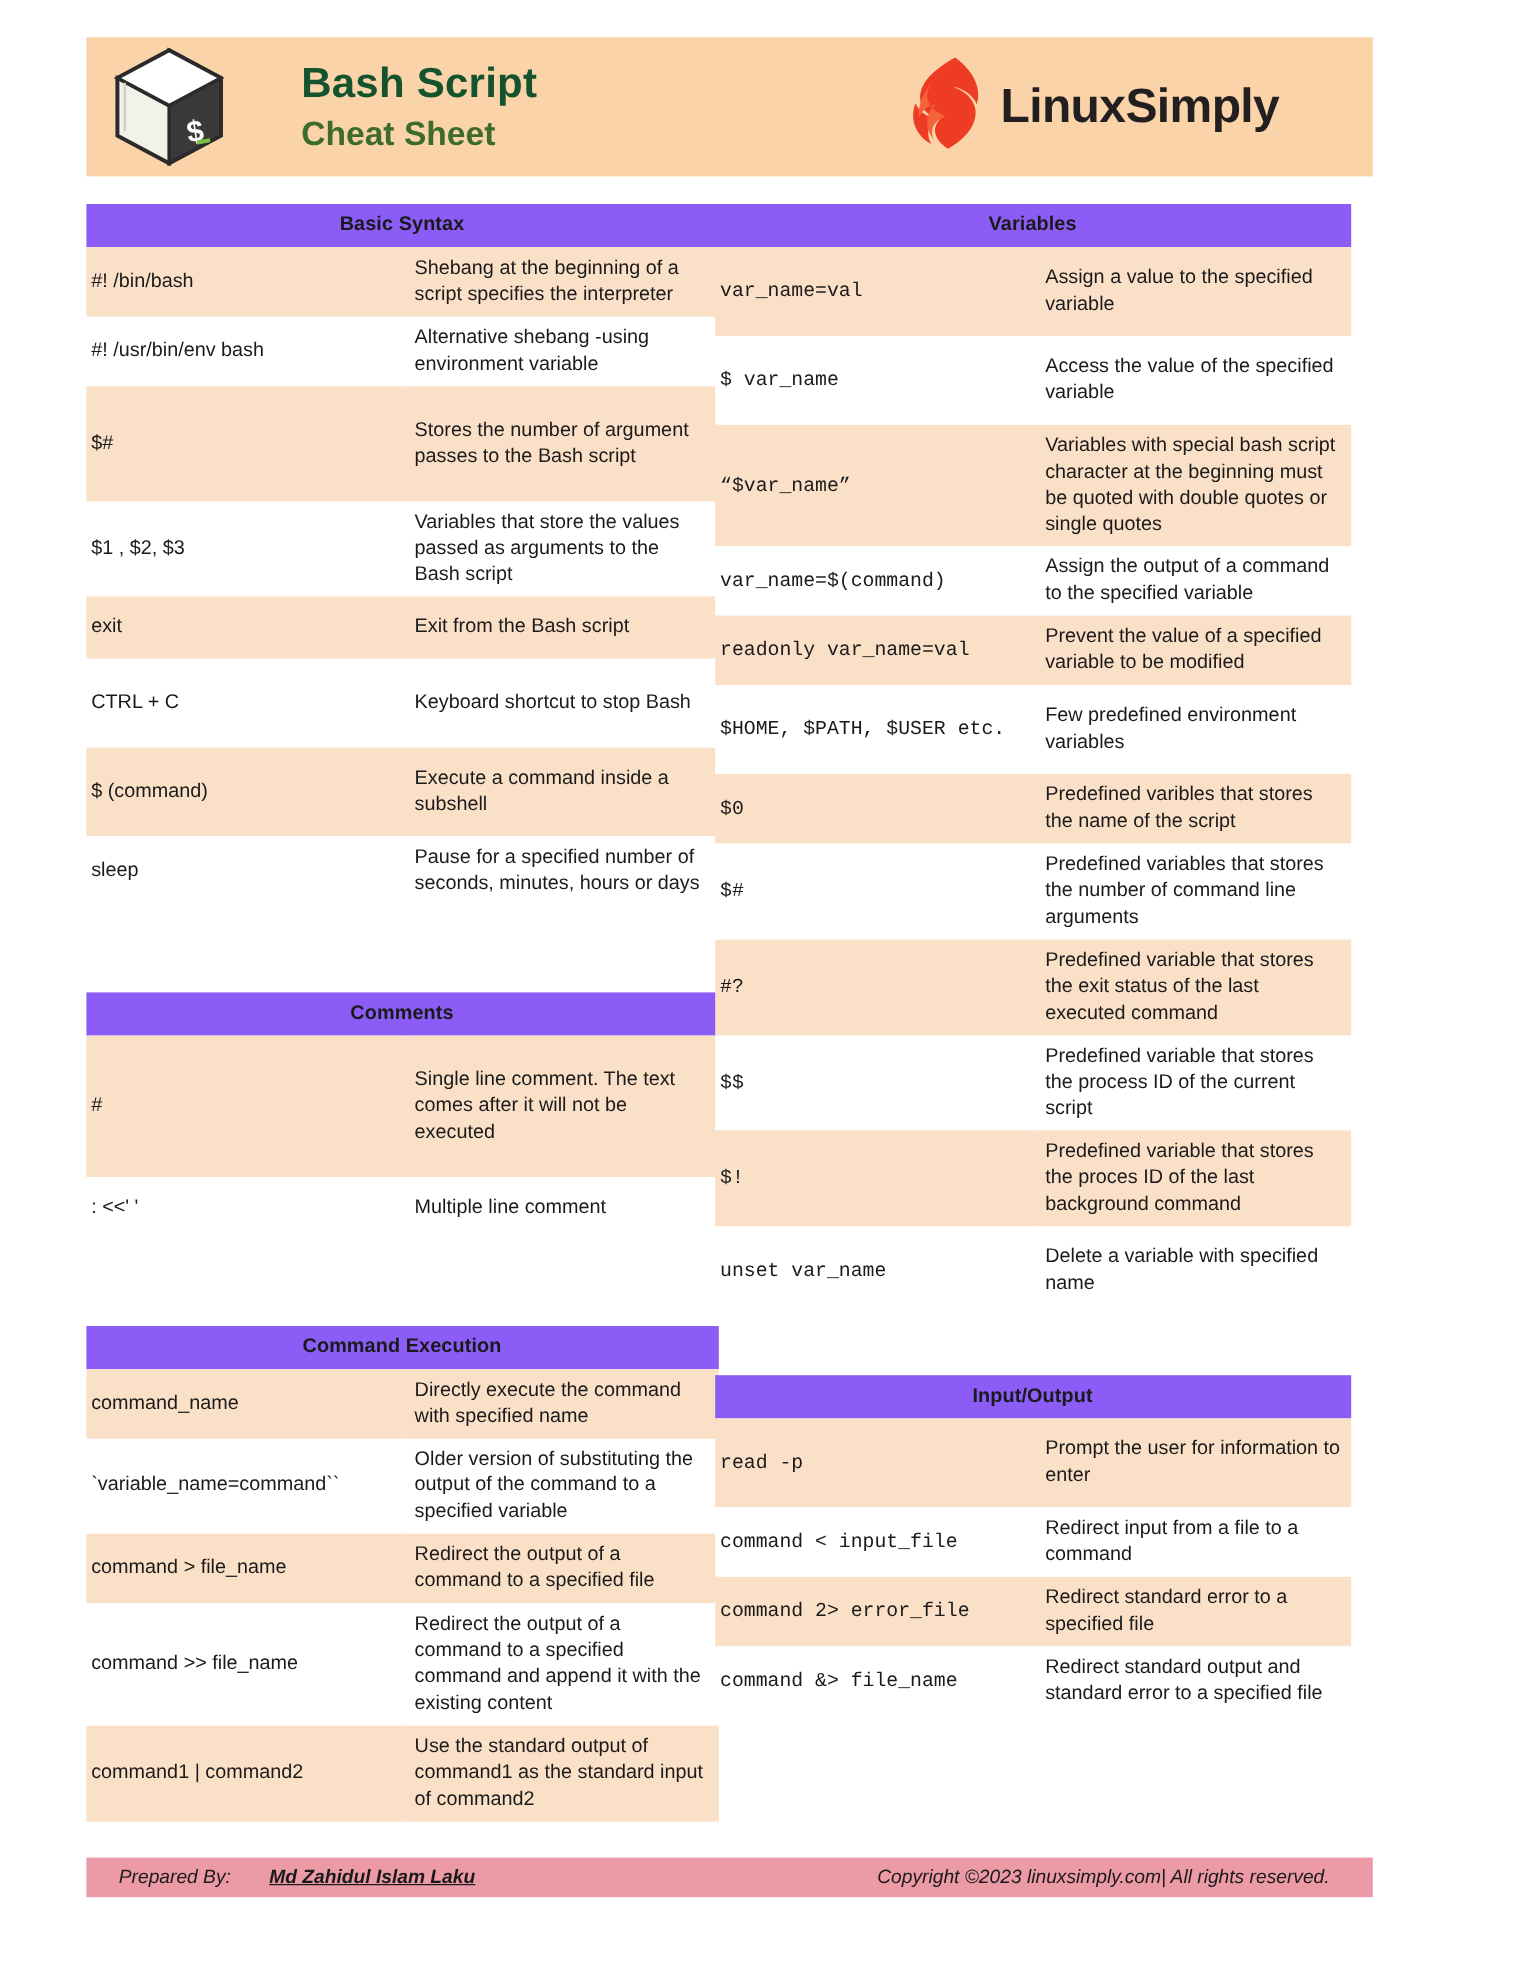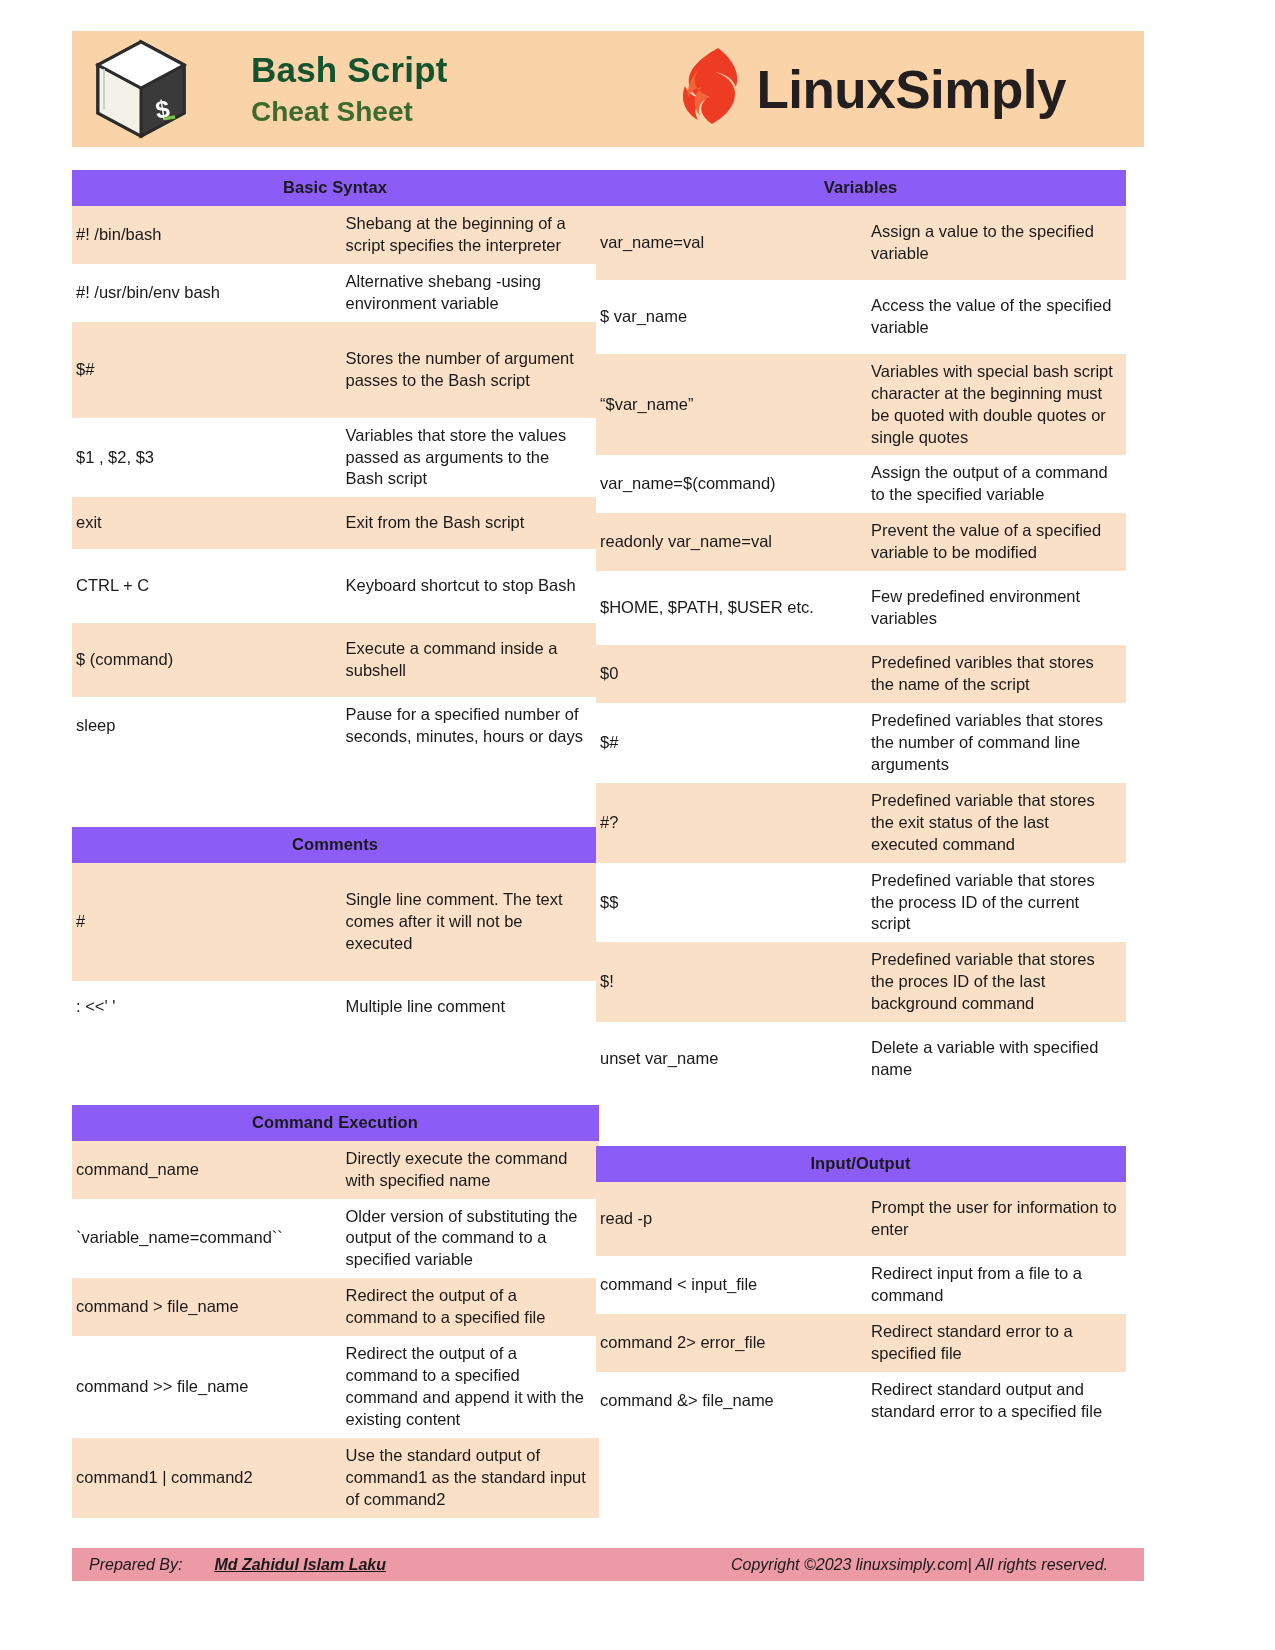--- a/index.html
+++ b/index.html
@@ -53,21 +53,21 @@
     line-height: 1.1;
   }
   .brand {
     margin-left: auto;
     margin-right: 78px;
     display: flex;
     align-items: center;
   }
   .brand-flame { flex: 0 0 auto; }
   .brand-name {
-    font-size: 53px;
+    font-size: 40px;
     font-weight: bold;
     color: #231f20;
     letter-spacing: -0.5px;
     margin-left: 14px;
     line-height: 1;
   }
 
   
   .col-left {
     position: absolute;
@@ -98,39 +98,39 @@
     vertical-align: middle;
     padding: 7px 8px 7px 7px;
     line-height: 1.33;
     word-wrap: break-word;
     overflow-wrap: break-word;
   }
   .tbl tr.odd td { background: #fbe0c8; }
   .tbl tr.even td { background: #ffffff; }
   .tbl td.key { width: 152px; padding-left: 4px; }
   .tbl td.val { padding-left: 10px; }
-  .col-right .tbl td.key { width: 156px; }
+  .col-right .tbl td.key { width: 156px; font-family: Liberation Mono, monospace; }
 
   
   .tall td { padding-top: 26px; padding-bottom: 26px; }
   .mid td { padding-top: 15px; padding-bottom: 15px; }
 
   
   .footer {
     position: absolute;
     left: 72px; top: 1548px;
     width: 1072px; height: 33px;
     background: #eb9aa6;
     display: flex;
     align-items: center;
     font-size: 16px;
     font-style: italic;
     color: #1a1a1a;
   }
-  .footer .prep { margin-left: 17px; font-weight: normal; }
+  .footer .prep { margin-left: 27px; font-weight: normal; }
   .footer .author {
     margin-left: 32px;
     text-decoration: underline;
     font-weight: bold;
   }
   .footer .copy { margin-left: auto; margin-right: 36px; }
 </style>
 </head>
 <body>
 

